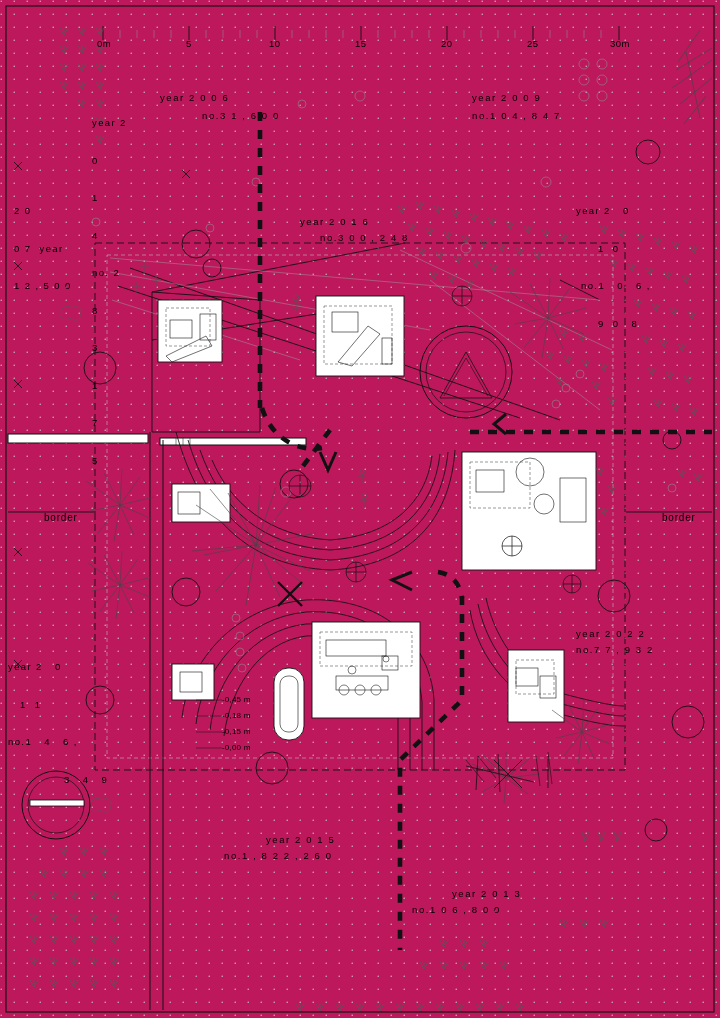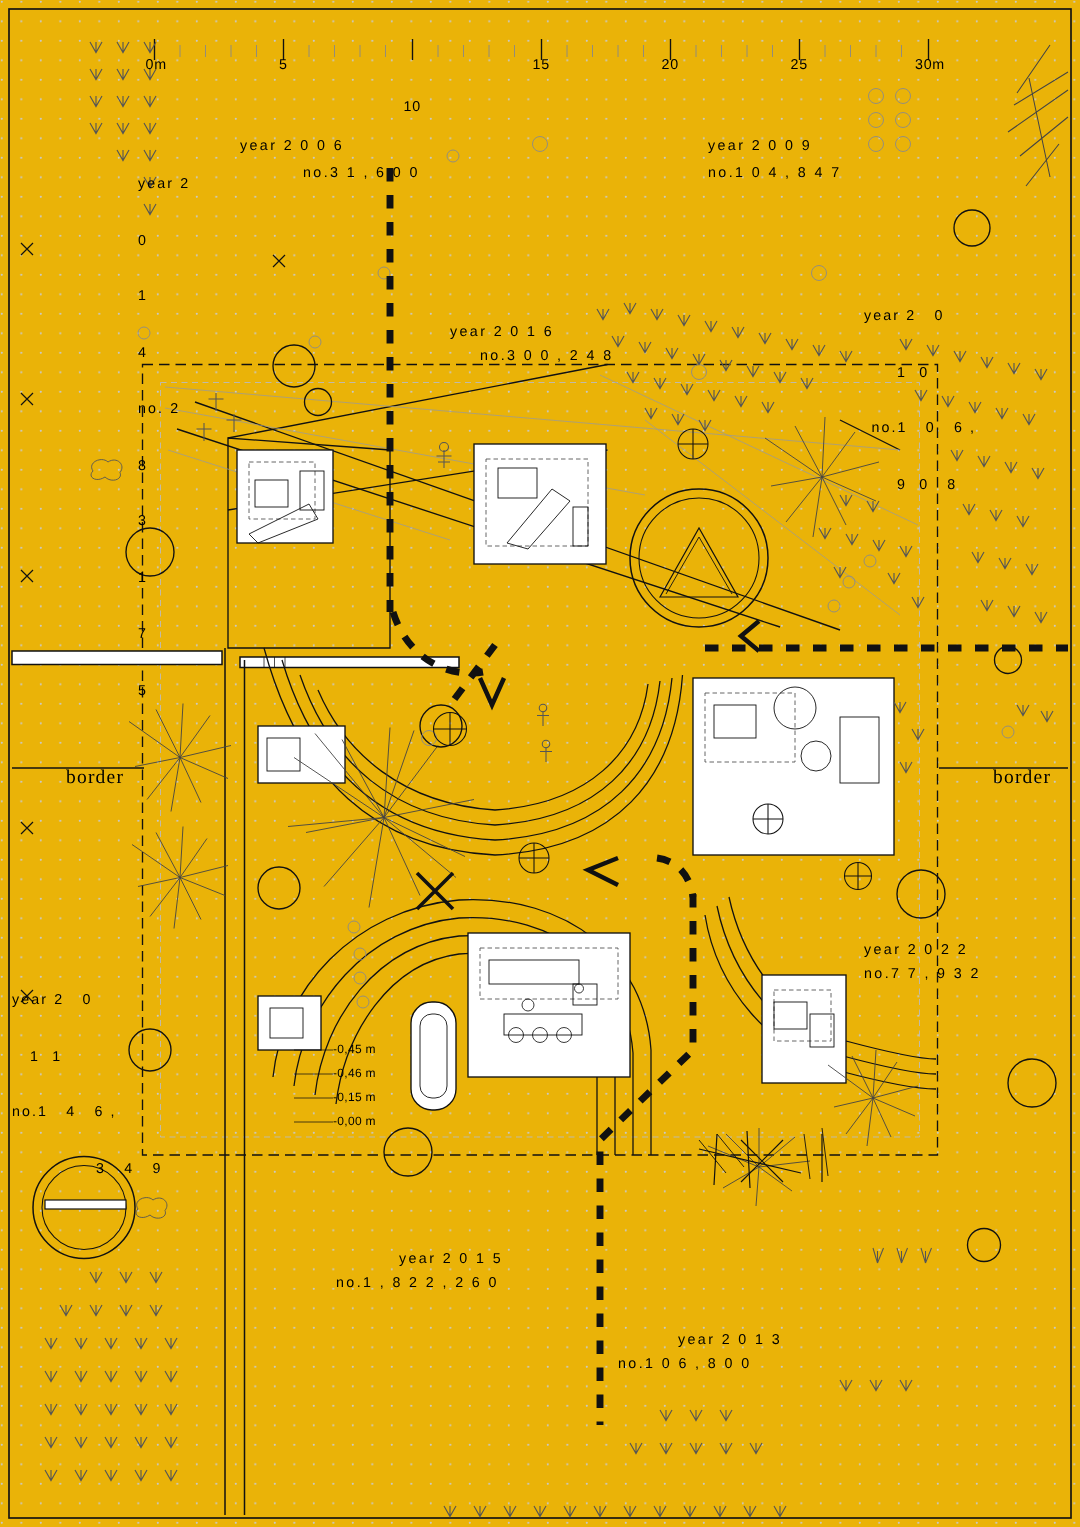--- a/index.html
+++ b/index.html
@@ -1,23 +1,23 @@
 <!DOCTYPE html>
 <html><head>
 <meta charset="utf-8">
 <style>
   html,body{margin:0;padding:0;background:#ffffff;}
   body{width:720px;height:1018px;overflow:hidden;font-family:"Liberation Sans",sans-serif;color:#111;}
-  #stage{position:relative;width:720px;height:1018px;background:#eab308;}
+  #stage{position:relative;width:720px;height:1018px;background:#be185d;}
   #stage svg.layer{position:absolute;left:0;top:0;width:720px;height:1018px;}
   .lbl{position:absolute;font-family:"Liberation Sans",sans-serif;font-size:9.5px;letter-spacing:1.6px;color:#000;white-space:pre;line-height:12px;}
   .lbl.scale{font-size:9.5px;letter-spacing:0.5px;}
   .lbl.vert{letter-spacing:1.4px;line-height:12.5px;}
   .lbl.depth{font-size:8px;letter-spacing:0.2px;}
-  .lbl.border{font-size:13px;letter-spacing:0.8px;font-family:Liberation Serif, serif;}
+  .lbl.border{font-size:10px;letter-spacing:0.8px;}
 </style>
 </head>
 <body>
 
 <div id="stage">
 
   <svg class="layer" viewBox="0 0 720 1018" xmlns="http://www.w3.org/2000/svg">
     <defs>
       <pattern id="dots" width="13" height="13" patternUnits="userSpaceOnUse">
         <circle cx="1.2" cy="1.2" r="0.7" fill="#c9c9c9"></circle>
@@ -763,21 +763,21 @@
     <g stroke="#111" stroke-width="0.6">
       <line x1="466" y1="760" x2="484" y2="782"></line>
       <line x1="478" y1="756" x2="496" y2="778"></line>
       <line x1="536" y1="756" x2="540" y2="786"></line>
       <line x1="548" y1="752" x2="552" y2="784"></line>
     </g>
   </svg>
 
   <div class="lbl scale" style="left:97px;top:38px;">0m</div>
   <div class="lbl scale" style="left:186px;top:38px;">5</div>
-  <div class="lbl scale" style="left:269px;top:38px;margin-top:28px;">10</div>
+  <div class="lbl scale" style="left:269px;top:38px;">10</div>
   <div class="lbl scale" style="left:355px;top:38px;">15</div>
   <div class="lbl scale" style="left:441px;top:38px;">20</div>
   <div class="lbl scale" style="left:527px;top:38px;">25</div>
   <div class="lbl scale" style="left:610px;top:38px;">30m</div>
 
   <div class="lbl border" style="left:44px;top:512px;">border</div>
   <div class="lbl border" style="left:662px;top:512px;">border</div>
 
   <div class="lbl" style="left:160px;top:92px;">year 2 0 0 6</div>
   <div class="lbl" style="left:202px;top:110px;">no.3 1 , 6 0 0</div>
@@ -803,33 +803,38 @@
     <div>1</div>
     <div>4</div>
     <div>no. 2</div>
     <div>8</div>
     <div>3</div>
     <div>1</div>
     <div>7</div>
     <div>5</div>
   </div>
 
+  <div class="lbl vert" style="left:14px;top:180px;">
+    <div>2 0</div>
+    <div>0 7  year</div>
+    <div>1 2 , 5 0 0</div>
+  </div>
 
   <div class="lbl vert" style="left:576px;top:180px;">
     <div>year 2   0</div>
     <div style="margin-left:22px;">1  0</div>
     <div style="margin-left:5px;">no.1   0   6 ,</div>
     <div style="margin-left:22px;">9  0   8</div>
   </div>
 
   <div class="lbl vert" style="left:8px;top:636px;">
     <div>year 2   0</div>
     <div style="margin-left:12px;">1  1</div>
     <div>no.1   4   6 ,</div>
     <div style="margin-left:56px;">3   4   9</div>
   </div>
 
   <div class="lbl depth" style="left:222px;top:694px;">-0,45 m</div>
-  <div class="lbl depth" style="left:222px;top:710px;">-0,46 m</div>
+  <div class="lbl depth" style="left:222px;top:710px;">-0,18 m</div>
   <div class="lbl depth" style="left:222px;top:726px;">-0,15 m</div>
   <div class="lbl depth" style="left:222px;top:742px;">-0,00 m</div>
 
 </div>
 
 </body></html>

